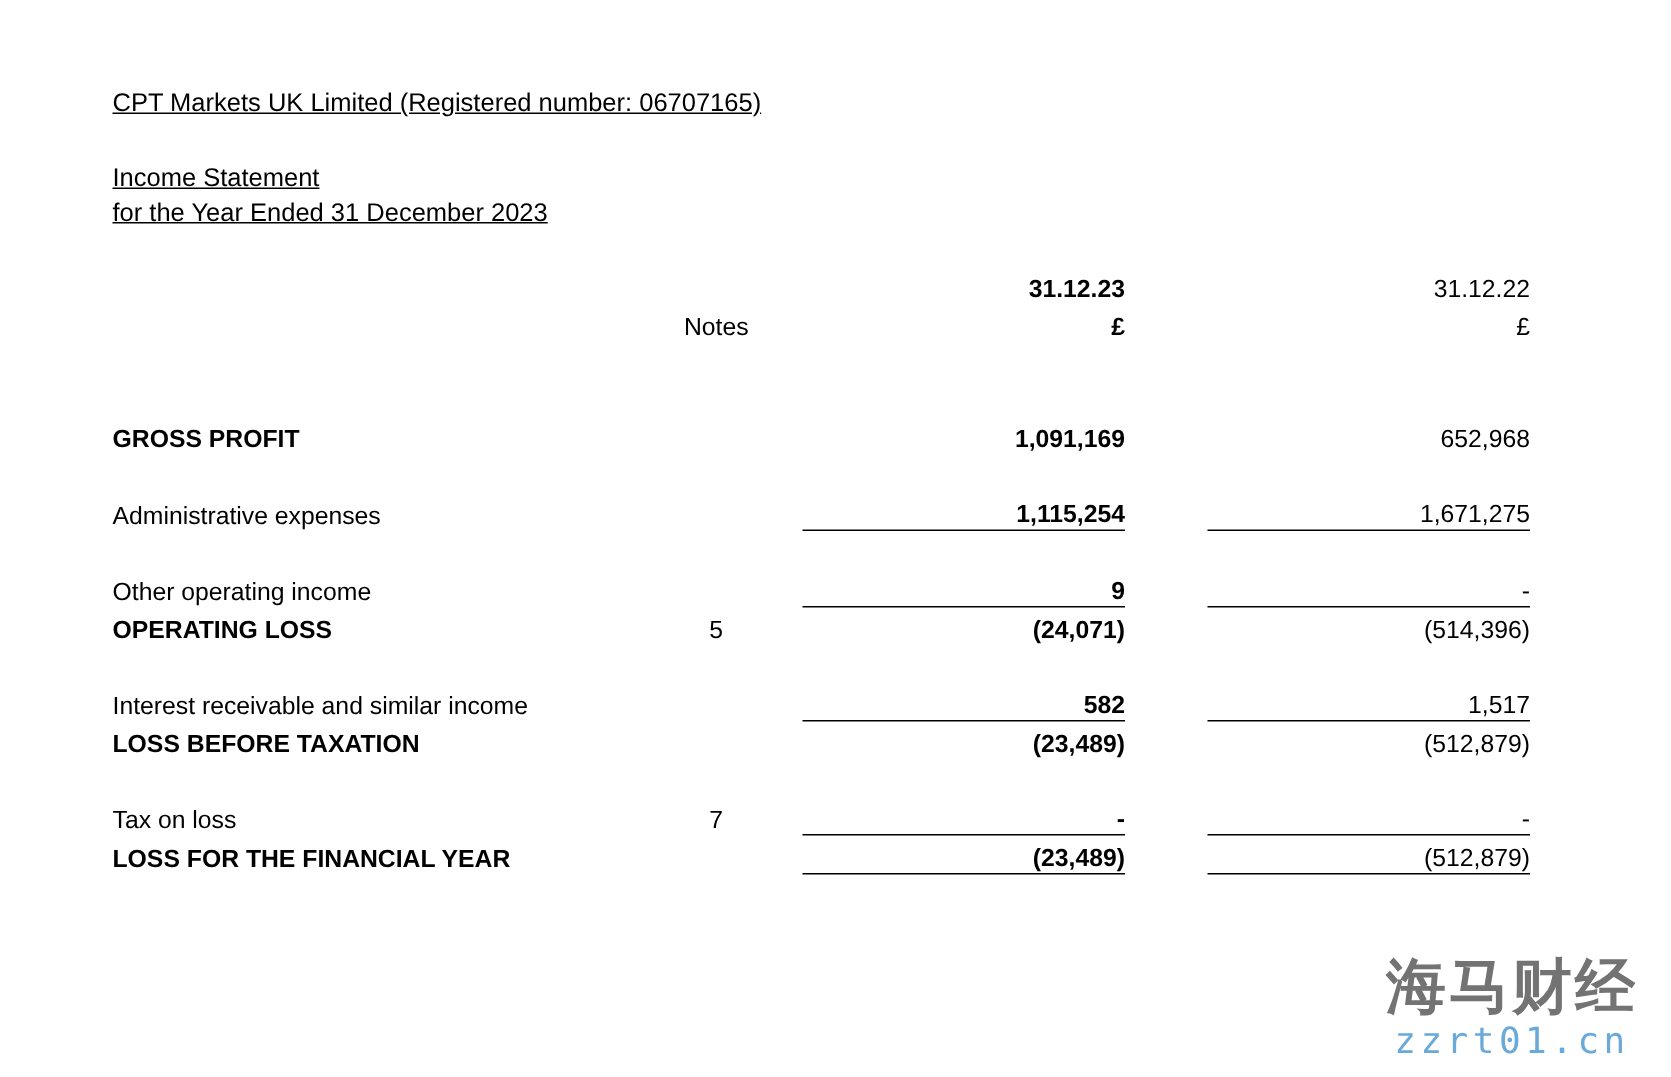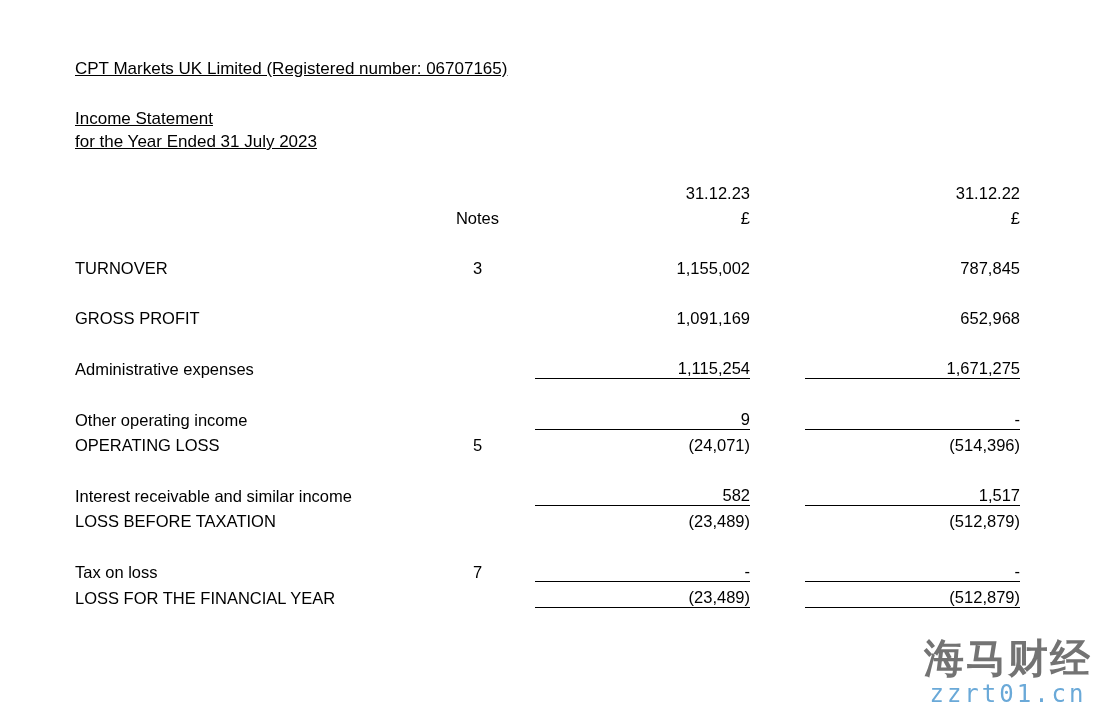--- a/index.html
+++ b/index.html
@@ -56,21 +56,21 @@
     padding: 0;
     vertical-align: bottom;
     height: 25px;
   }
   .col-label { width: 345px; text-align: left; white-space: nowrap; }
   .col-notes { width: 115px; text-align: center; }
   .col-cur   { width: 215px; text-align: right; padding-right: 2px; }
   .col-gap   { width: 55px; }
   .col-prev  { width: 215px; text-align: right; padding-right: 2px; }
 
-  .bold { font-weight: normal; }
+  .bold { font-weight: bold; }
   .ul-num { border-bottom: 1.3px solid #000; }
   .spacer td { height: 22px; }
 
   .watermark {
     position: absolute;
     right: 22px;
     bottom: 10px;
     text-align: center;
     pointer-events: none;
   }
@@ -96,21 +96,21 @@
 <body>
 
 <div class="page">
 
   <div class="heading-block">
     <div class="heading-line">CPT Markets UK Limited (Registered number: 06707165)</div>
   </div>
 
   <div class="subheading-block">
     <div class="sub-line">Income Statement</div>
-    <div class="sub-line">for the Year Ended 31 July 2023</div>
+    <div class="sub-line">for the Year Ended 31 December 2023</div>
   </div>
 
   <table class="fin">
     <tbody>
       <tr>
         <td class="col-label"></td>
         <td class="col-notes"></td>
         <td class="col-cur bold">31.12.23</td>
         <td class="col-gap"></td>
         <td class="col-prev">31.12.22</td>
@@ -120,27 +120,20 @@
         <td class="col-notes">Notes</td>
         <td class="col-cur bold">£</td>
         <td class="col-gap"></td>
         <td class="col-prev">£</td>
       </tr>
 
       <tr class="spacer">
           <td colspan="5"></td>
         </tr>
 
-      <tr>
-        <td class="col-label bold">TURNOVER</td>
-        <td class="col-notes">3</td>
-        <td class="col-cur bold">1,155,002</td>
-        <td class="col-gap"></td>
-        <td class="col-prev">787,845</td>
-      </tr>
 
       <tr class="spacer">
           <td colspan="5"></td>
         </tr>
 
       <tr>
         <td class="col-label bold">GROSS PROFIT</td>
         <td class="col-notes"></td>
         <td class="col-cur bold">1,091,169</td>
         <td class="col-gap"></td>

